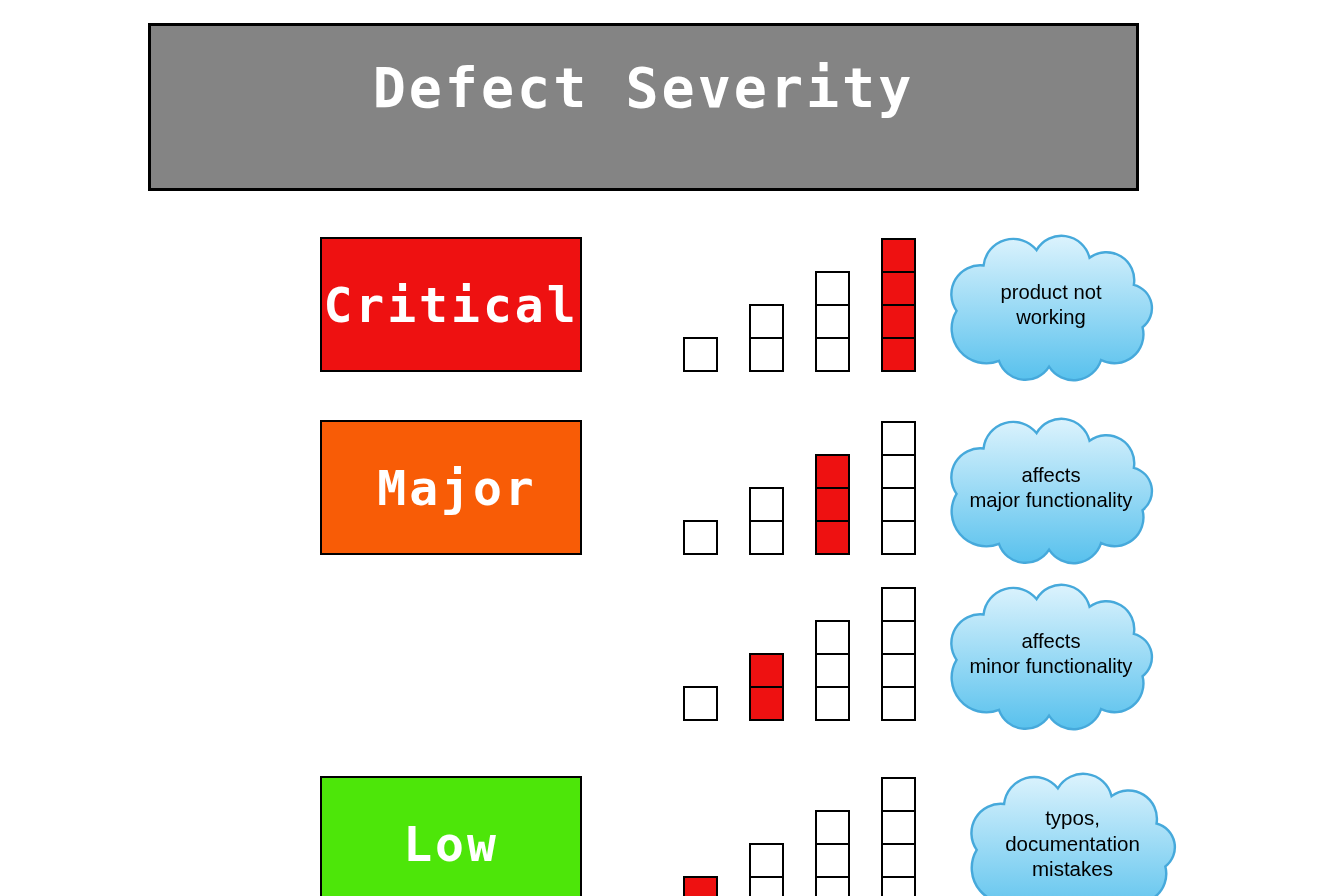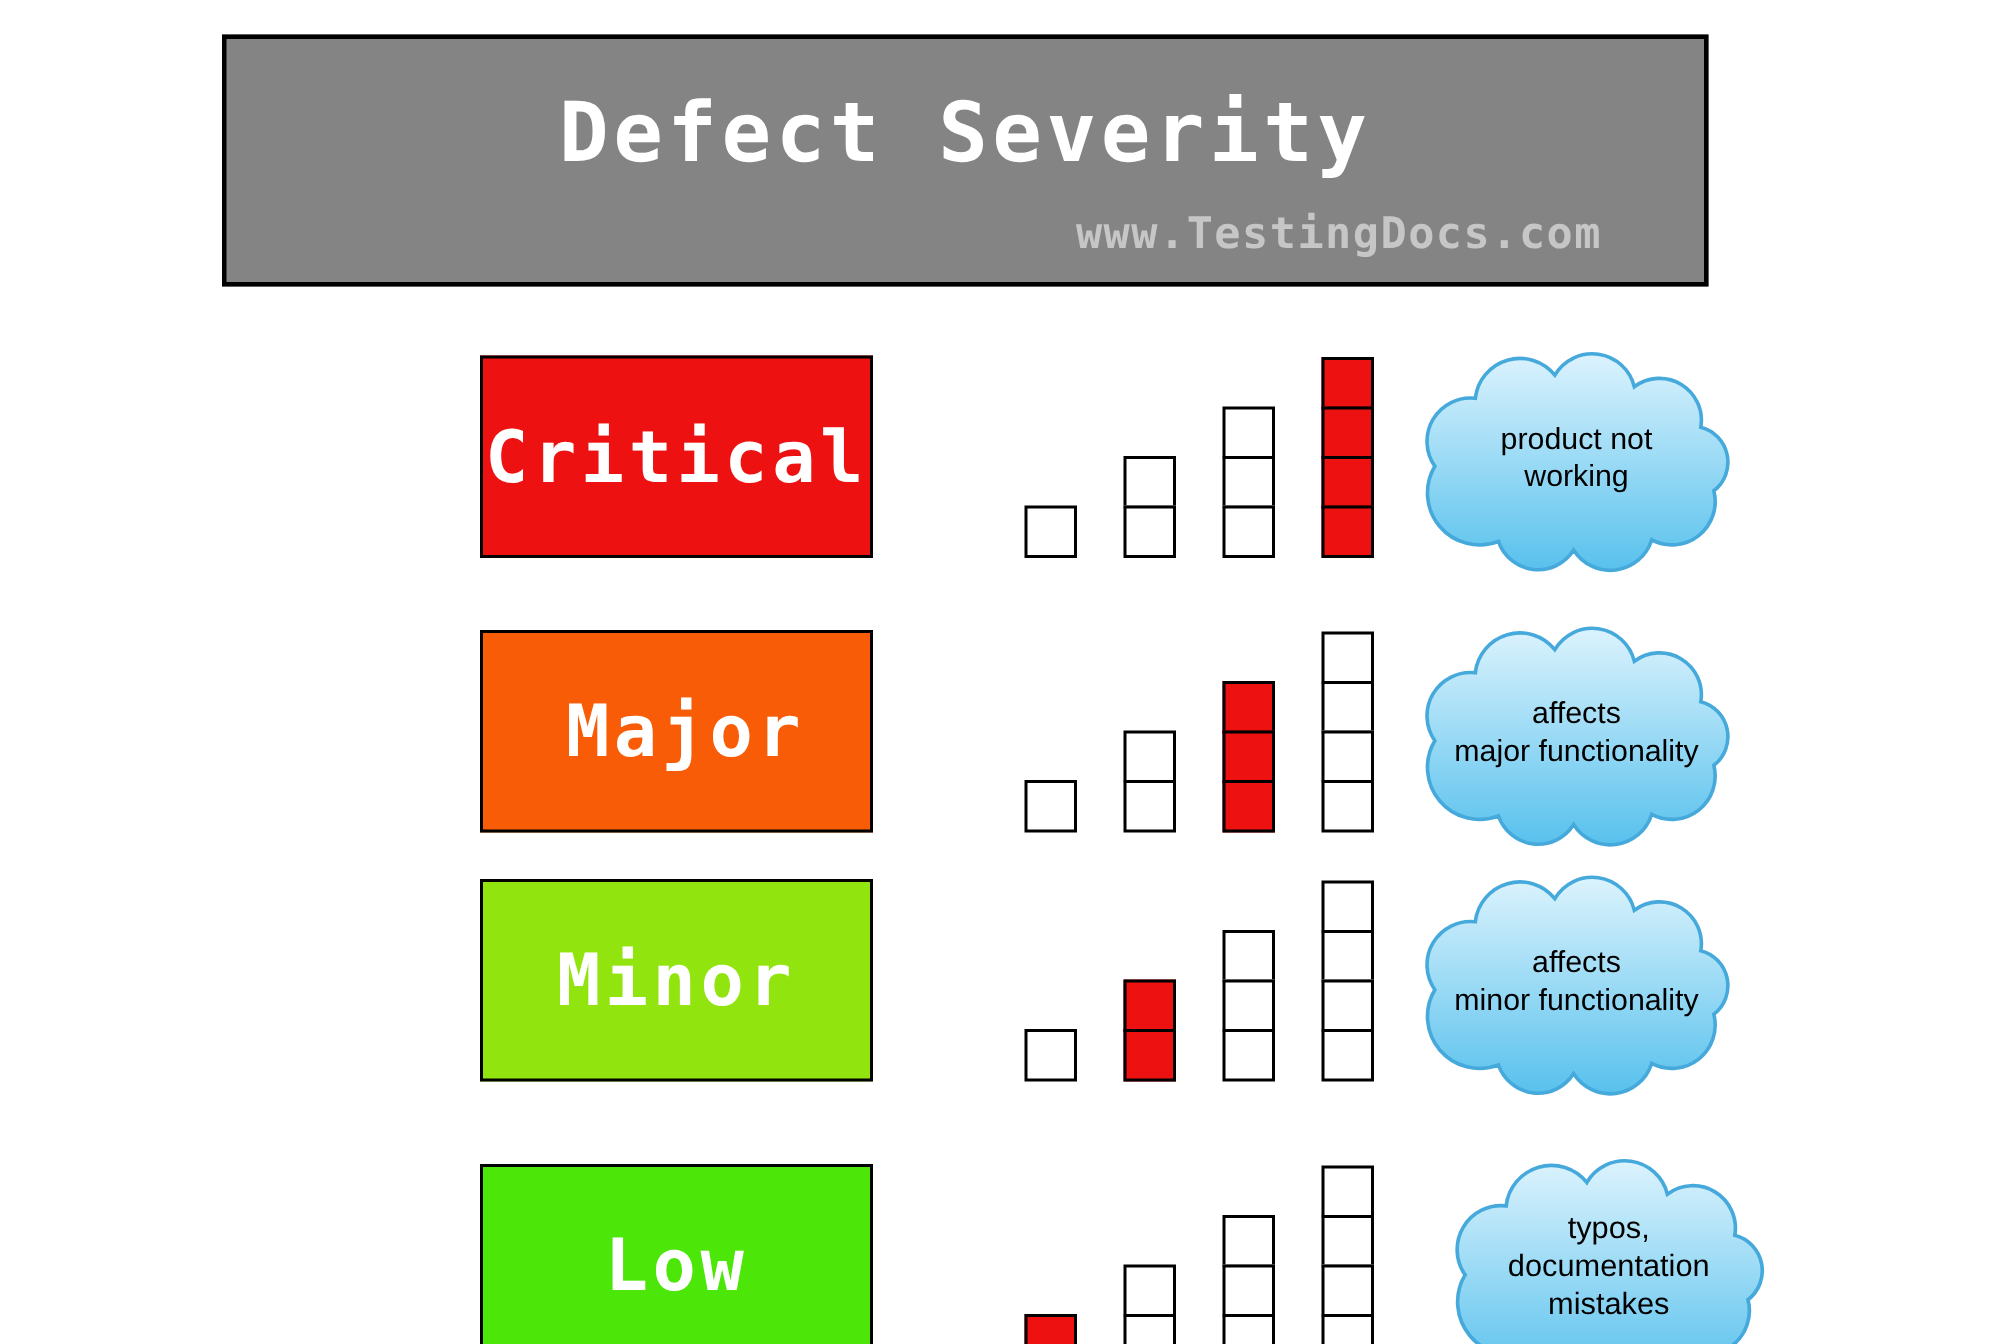--- a/index.html
+++ b/index.html
@@ -53,21 +53,20 @@
     fill:#000; text-anchor:middle;
   }
 </style>
 </head>
 <body>
 
 <div class="canvas">
 
   <header class="header" style="background: rgb(132, 132, 132);">
     <div class="title">Defect Severity</div>
-    <div class="website">www.TestingDocs.com</div>
   </header>
 
   <main>
   <section class="row row-1">
     <div class="label-box" style="background: rgb(238, 17, 17);">
       <span class="label-text">Critical</span>
     </div>
     <div class="bars">
           <div class="bar-col">
             <div class="sq" style="background: rgb(255, 255, 255);"></div>
@@ -132,23 +131,20 @@
           <stop offset="1" stop-color="#58c1ed"></stop>
         </linearGradient>
       </defs>
       <path d="M12,75 a30,30 0 0 1 28,-47 a31,31 0 0 1 55,-16 a30,30 0 0 1 55,8 a29,29 0 0 1 46,28 a25,25 0 0 1 9,44 a30,30 0 0 1 -43,34 a30,30 0 0 1 -54,7 a29,29 0 0 1 -52,-6 a36,36 0 0 1 -44,-52 z" fill="url(#cg1)" stroke="#46a9db"></path>
     <text x="110" y="63" class="cloud-text">affects</text>
           <text x="110" y="89" class="cloud-text">major functionality</text>
         </svg>
   </section>
 
   <section class="row row-3">
-    <div class="label-box" style="background: rgb(146, 228, 14);">
-      <span class="label-text">Minor</span>
-    </div>
     <div class="bars">
           <div class="bar-col">
             <div class="sq" style="background: rgb(255, 255, 255);"></div>
           </div>
           <div class="bar-col">
             <div class="sq" style="background: rgb(238, 17, 17);"></div>
             <div class="sq" style="background: rgb(238, 17, 17);"></div>
           </div>
           <div class="bar-col">
             <div class="sq" style="background: rgb(255, 255, 255);"></div>

